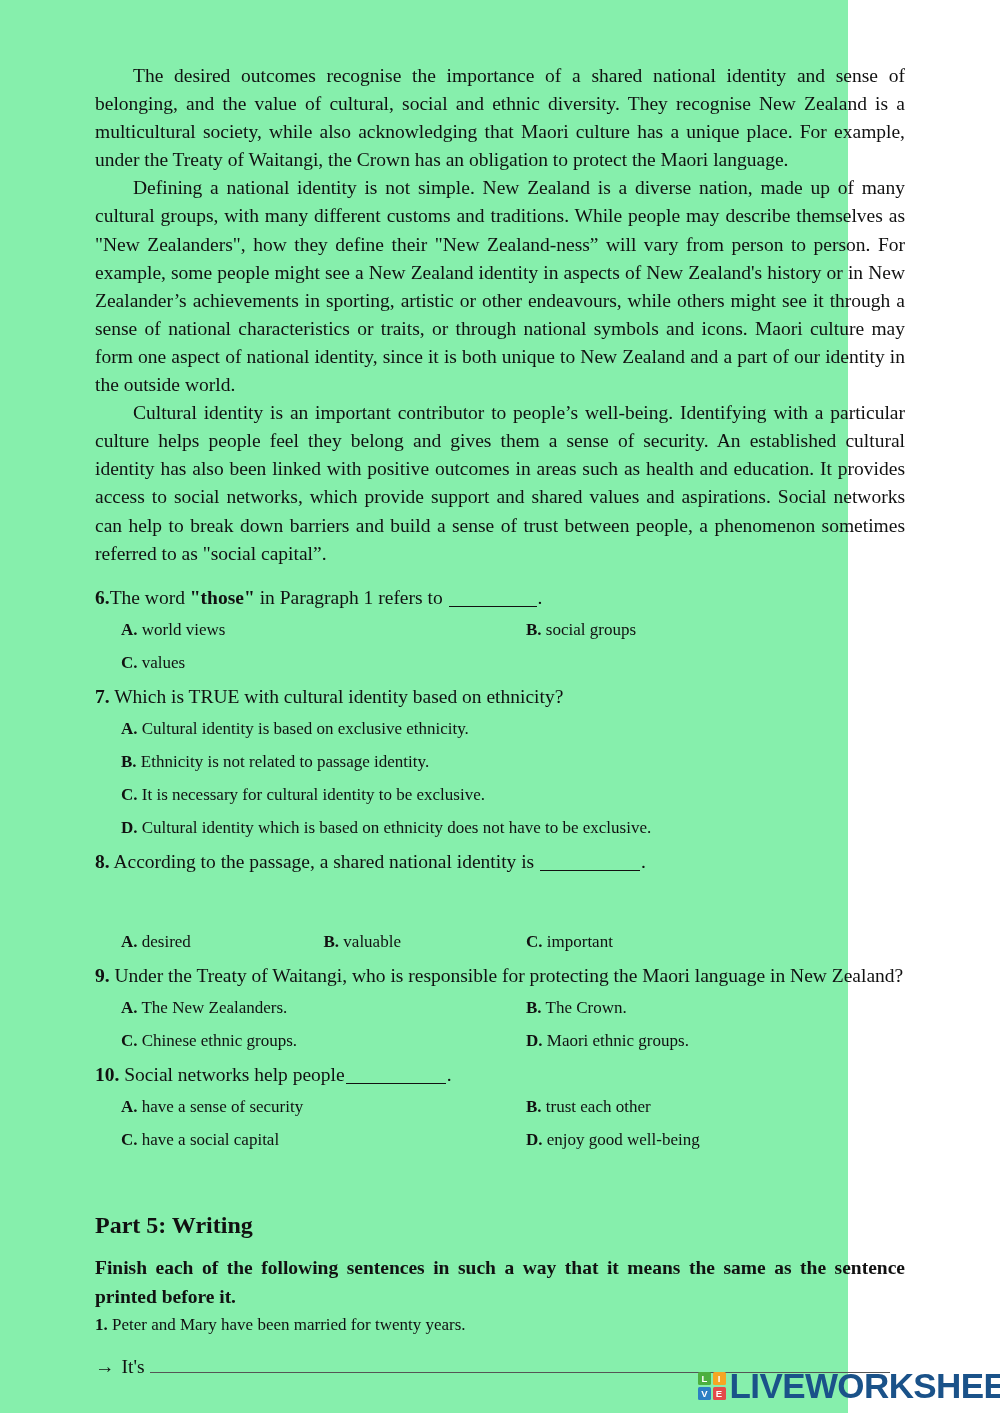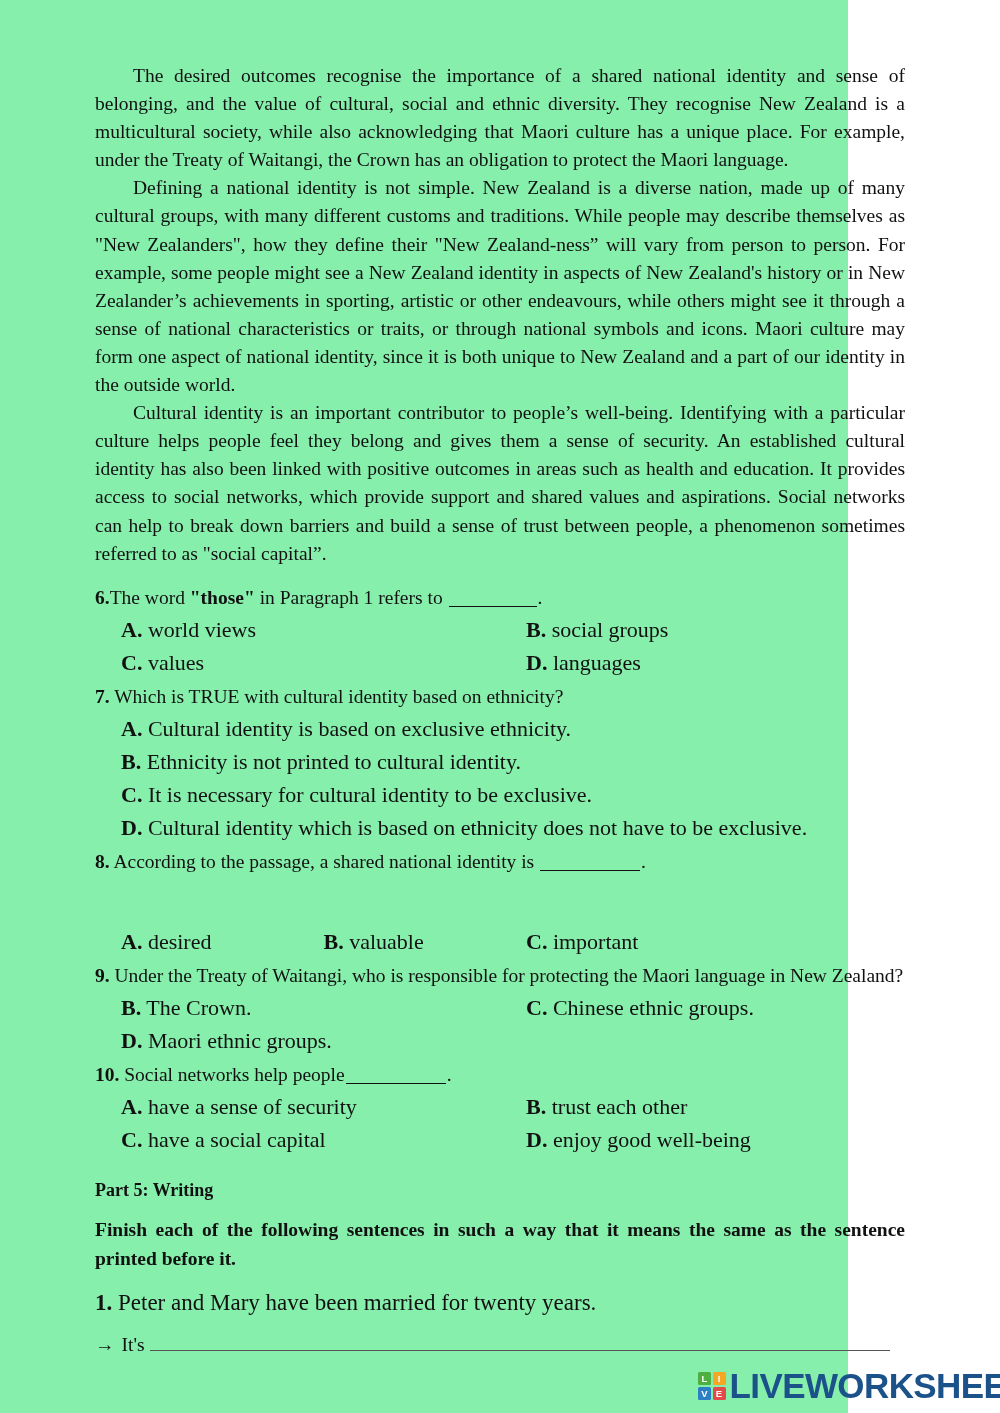--- a/index.html
+++ b/index.html
@@ -49,54 +49,53 @@
     text-indent: -26px;
   }
   .q b, .opt b { font-weight: bold; }
 
   .opts {
     display: flex;
     flex-wrap: wrap;
     margin-top: 1px;
   }
   .opt {
-    font-size: 22px;
+    font-size: 17px;
     line-height: 33px;
     padding-left: 26px;
     box-sizing: border-box;
   }
   .opts.two .opt { width: 50%; }
   .opts.four .opt { width: 25%; margin-top: 48px; }
   .opts.one .opt { width: 100%; line-height: 33px; }
 
   .blank-short {
     display: inline-block;
     width: 88px;
     border-bottom: 1.4px solid #111;
     vertical-align: -3px;
     margin: 0 1px;
   }
   .blank-short.wide { width: 100px; }
 
   .part-title {
-    font-size: 18px;
-    font-weight: bold;
-    margin-top: 24px;
+    font-size: 24px;
+    font-weight: bold;
+    margin-top: 56px;
   }
   .part-instr {
     font-size: 19.5px;
     font-weight: bold;
     line-height: 29px;
     margin-top: 14px;
     text-align: justify;
   }
   .w-item {
-    font-size: 23px;
+    font-size: 17px;
     line-height: 28px;
-    margin-top: 16px;
   }
   .w-answer {
     font-size: 19.5px;
     line-height: 28px;
     margin-top: 14px;
     display: flex;
     align-items: baseline;
     white-space: nowrap;
   }
   .w-answer .arrow { margin-right: 7px; }
@@ -154,31 +153,30 @@
     </div>
 
     <div>
       <div class="q">
         <b>6.</b><span>The word </span><b>"those"</b><span> in Paragraph 1 refers to </span><span class="blank-short"></span><span>.</span>
       </div>
       <div class="opts two">
         <div class="opt"><b>A.</b> <span>world views</span></div>
         <div class="opt"><b>B.</b> <span>social groups</span></div>
         <div class="opt"><b>C.</b> <span>values</span></div>
-        <div class="opt"><b>D.</b> <span>languages</span></div>
       </div>
     </div>
 
     <div>
       <div class="q">
         <b>7.</b> <span>Which is TRUE with cultural identity based on ethnicity?</span>
       </div>
       <div class="opts one">
         <div class="opt"><b>A.</b> <span>Cultural identity is based on exclusive ethnicity.</span></div>
-        <div class="opt"><b>B.</b> <span>Ethnicity is not printed to cultural identity.</span></div>
+        <div class="opt"><b>B.</b> <span>Ethnicity is not related to passage identity.</span></div>
         <div class="opt"><b>C.</b> <span>It is necessary for cultural identity to be exclusive.</span></div>
         <div class="opt"><b>D.</b> <span>Cultural identity which is based on ethnicity does not have to be exclusive.</span></div>
       </div>
     </div>
 
     <div>
       <div class="q">
         <b>8.</b> <span>According to the passage, a shared national identity is </span><span class="blank-short wide"></span><span>.</span>
       </div>
       <div class="opts four">
@@ -186,20 +184,21 @@
         <div class="opt"><b>B.</b> <span>valuable</span></div>
         <div class="opt"><b>C.</b> <span>important</span></div>
       </div>
     </div>
 
     <div>
       <div class="q q-hang">
         <b>9.</b> <span>Under the Treaty of Waitangi, who is responsible for protecting the Maori language in New Zealand?</span>
       </div>
       <div class="opts two">
+        <div class="opt"><b>A.</b> <span>The New Zealanders.</span></div>
         <div class="opt"><b>B.</b> <span>The Crown.</span></div>
         <div class="opt"><b>C.</b> <span>Chinese ethnic groups.</span></div>
         <div class="opt"><b>D.</b> <span>Maori ethnic groups.</span></div>
       </div>
     </div>
 
     <div>
       <div class="q">
         <b>10.</b> <span>Social networks help people</span><span class="blank-short wide"></span><span>.</span>
       </div>

